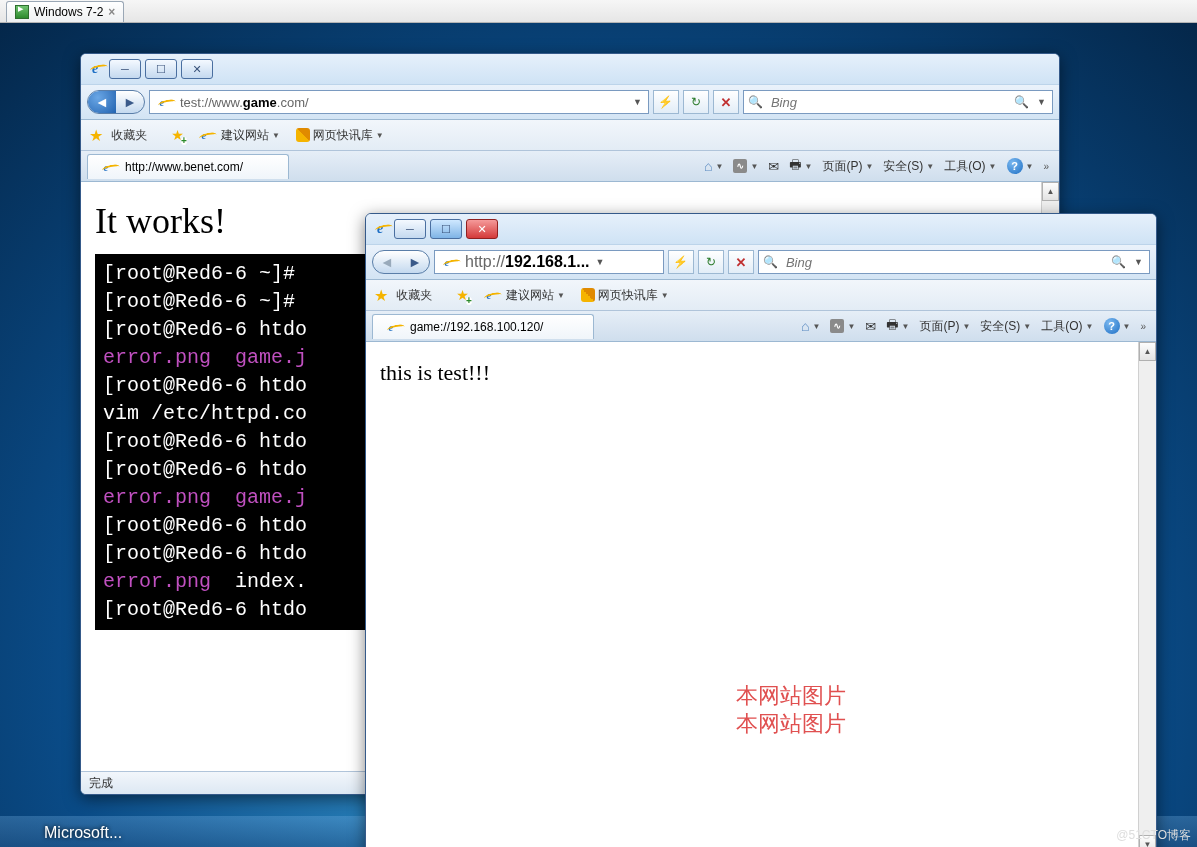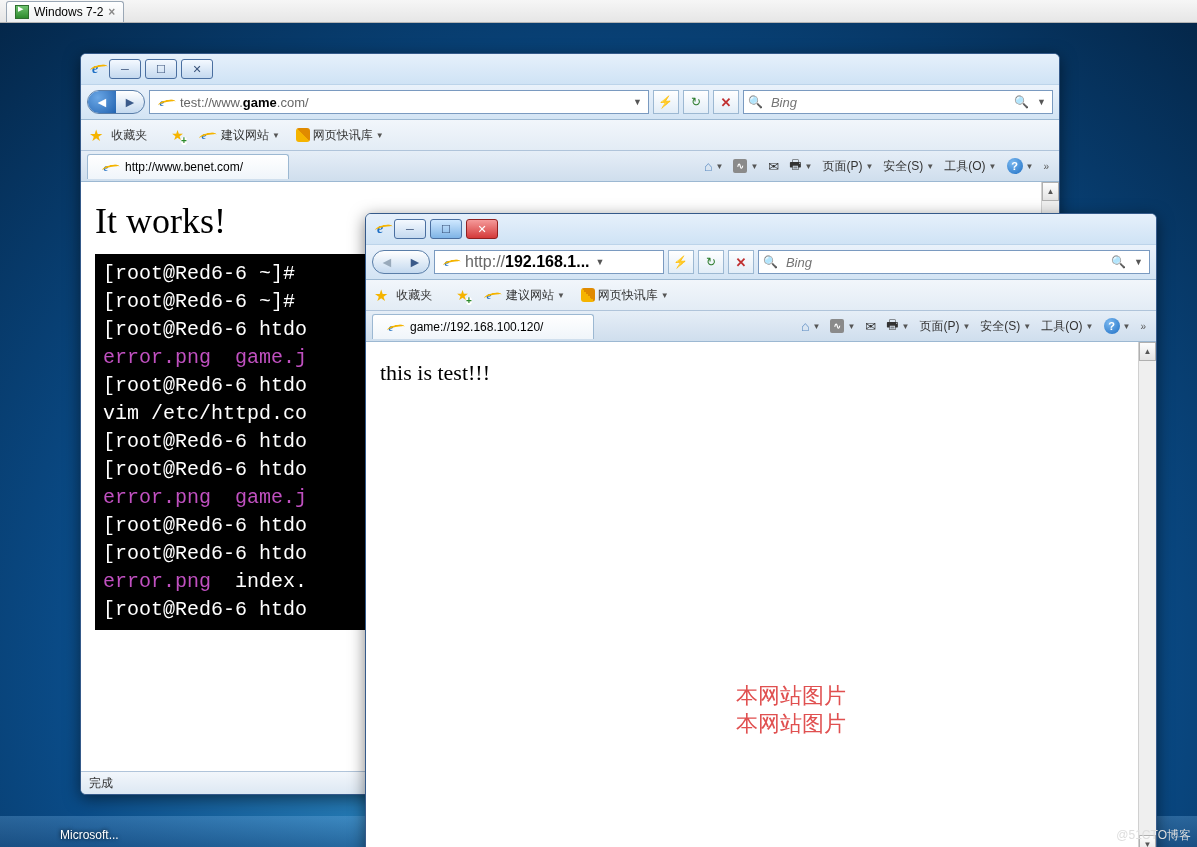--- a/index.html
+++ b/index.html
@@ -58,21 +58,21 @@
 .scrollbar{position:absolute;right:0;top:0;bottom:0;width:17px;background:#efefef;border-left:1px solid #d0d0d0;}
 .sb-btn{height:17px;background:linear-gradient(#fdfdfd,#e3e3e3);border:1px solid #b0b0b0;display:flex;align-items:center;justify-content:center;font-size:8px;color:#555;}
 .sb-btn.dn{position:absolute;bottom:0;left:0;right:0;}
 .h-big{font-family:"Times New Roman",serif;font-size:36px;margin:8px 0 12px;}
 .term-block{background:#000;color:#fff;font-family:"Courier New",monospace;font-size:20px;line-height:28px;padding:6px 8px;white-space:pre;width:270px;}
 .mag{color:#c050c0;}
 .statusbar{height:22px;background:linear-gradient(#f2f6fb,#dde8f3);border-top:1px solid #b0c4da;display:flex;align-items:center;padding:0 8px;font-size:12px;color:#333;}
 .wm-center{position:absolute;left:370px;top:340px;color:#e05050;font-size:22px;line-height:28px;font-family:"SimSun","宋体",serif;}
 .watermark{position:absolute;right:6px;bottom:4px;color:#ddd;font-size:12px;}
 .taskbar-hint{position:absolute;left:0;bottom:0;height:32px;width:100%;background:linear-gradient(rgba(120,180,230,0.3),rgba(40,90,140,0.5));}
-.task-app{position:absolute;left:60px;bottom:6px;color:#fff;text-shadow:0 0 4px #000;font-size:12px;}
+.task-app{position:absolute;left:44px;bottom:6px;color:#fff;text-shadow:0 0 4px #000;font-size:16px;}
 </style>
 </head>
 <body>
 
 <div class="vm-tabs">
   <div class="vm-tab">
     <span class="vm-icon"></span>
     <span>Windows 7-2</span>
     <span class="x">×</span>
   </div>

